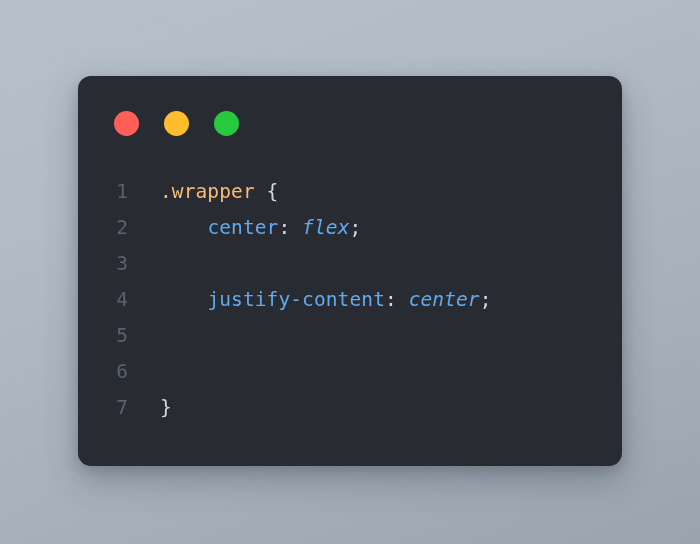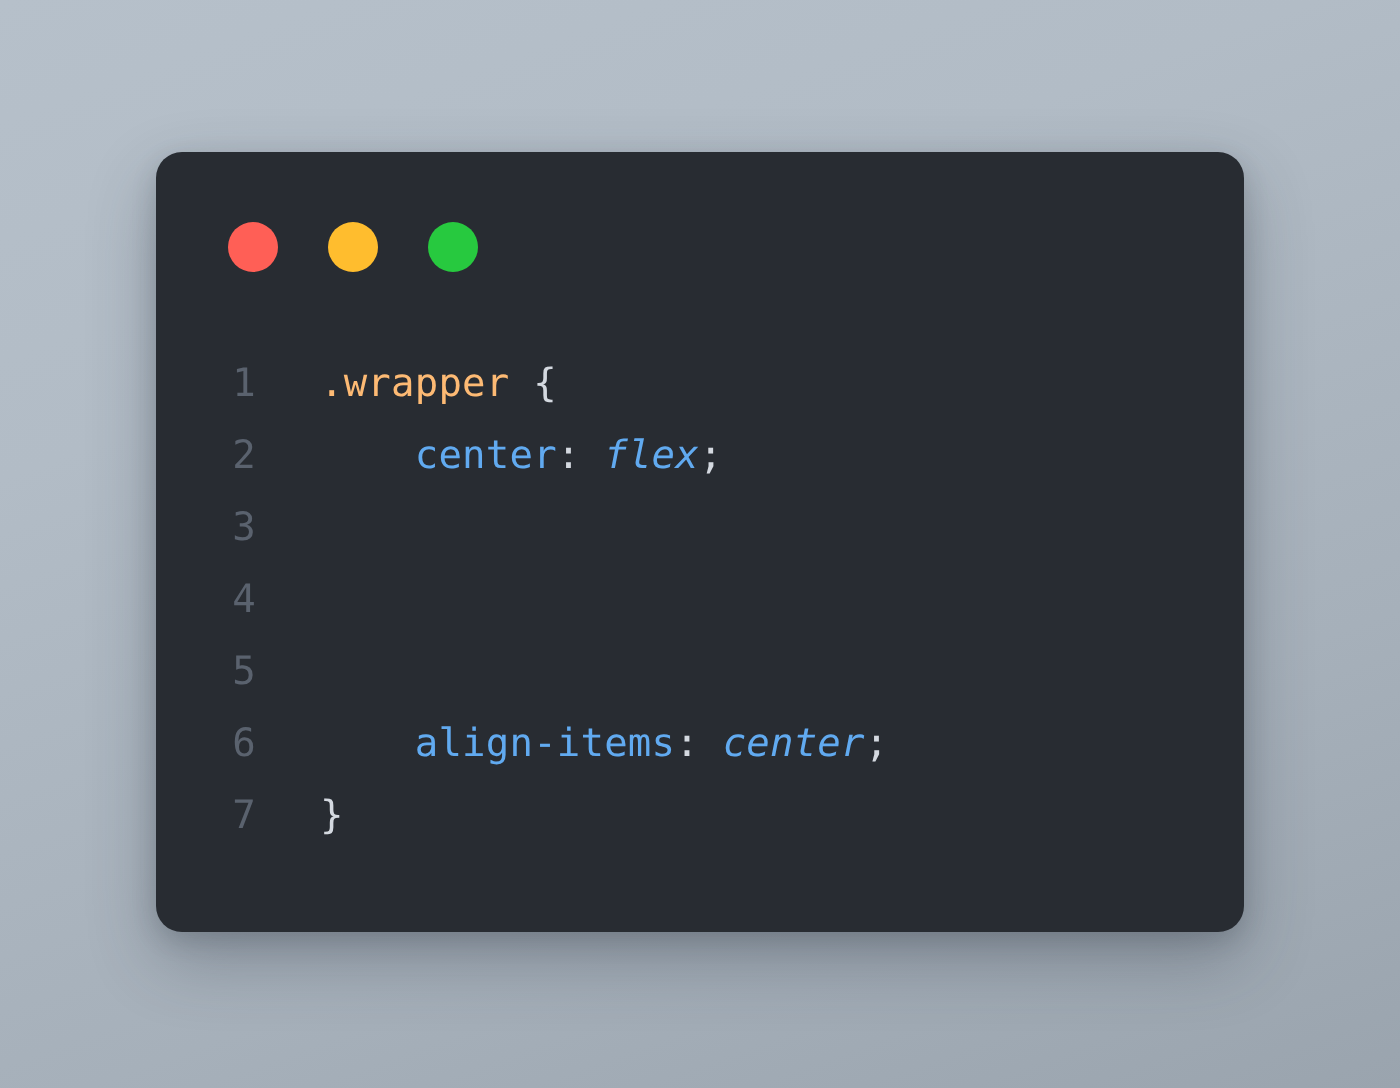--- a/index.html
+++ b/index.html
@@ -114,21 +114,21 @@
     <div id="titlebar">
       <span class="dot" title="Close" style="background: rgb(255, 95, 86);"></span>
       <span class="dot" title="Minimize" style="background: rgb(255, 189, 46);"></span>
       <span class="dot" title="Maximize" style="background: rgb(39, 201, 63);"></span>
     </div>
 
     <div id="code-area">
         <div class="code-line"><span class="ln">1</span><span class="code-text"><span class="tok-sel">.wrapper</span><span class="tok-plain"> </span><span class="tok-punct">{</span></span></div>
         <div class="code-line"><span class="ln">2</span><span class="code-text"><span class="tok-plain">    </span><span class="tok-prop">center</span><span class="tok-punct">:</span><span class="tok-plain"> </span><span class="tok-val">flex</span><span class="tok-punct">;</span></span></div>
         <div class="code-line"><span class="ln">3</span></div>
-        <div class="code-line"><span class="ln">4</span></div>
+        <div class="code-line"><span class="ln">4</span><span class="code-text"><span class="tok-plain">    </span><span class="tok-prop">justify-content</span><span class="tok-punct">:</span><span class="tok-plain"> </span><span class="tok-val">center</span><span class="tok-punct">;</span></span></div>
         <div class="code-line"><span class="ln">5</span></div>
-        <div class="code-line"><span class="ln">6</span><span class="code-text"><span class="tok-plain">    </span><span class="tok-prop">align-items</span><span class="tok-punct">:</span><span class="tok-plain"> </span><span class="tok-val">center</span><span class="tok-punct">;</span></span></div>
+        <div class="code-line"><span class="ln">6</span></div>
         <div class="code-line"><span class="ln">7</span><span class="code-text"><span class="tok-punct">}</span></span></div>
       </div>
 
   </div>
 
 </div>
 
 </body></html>

